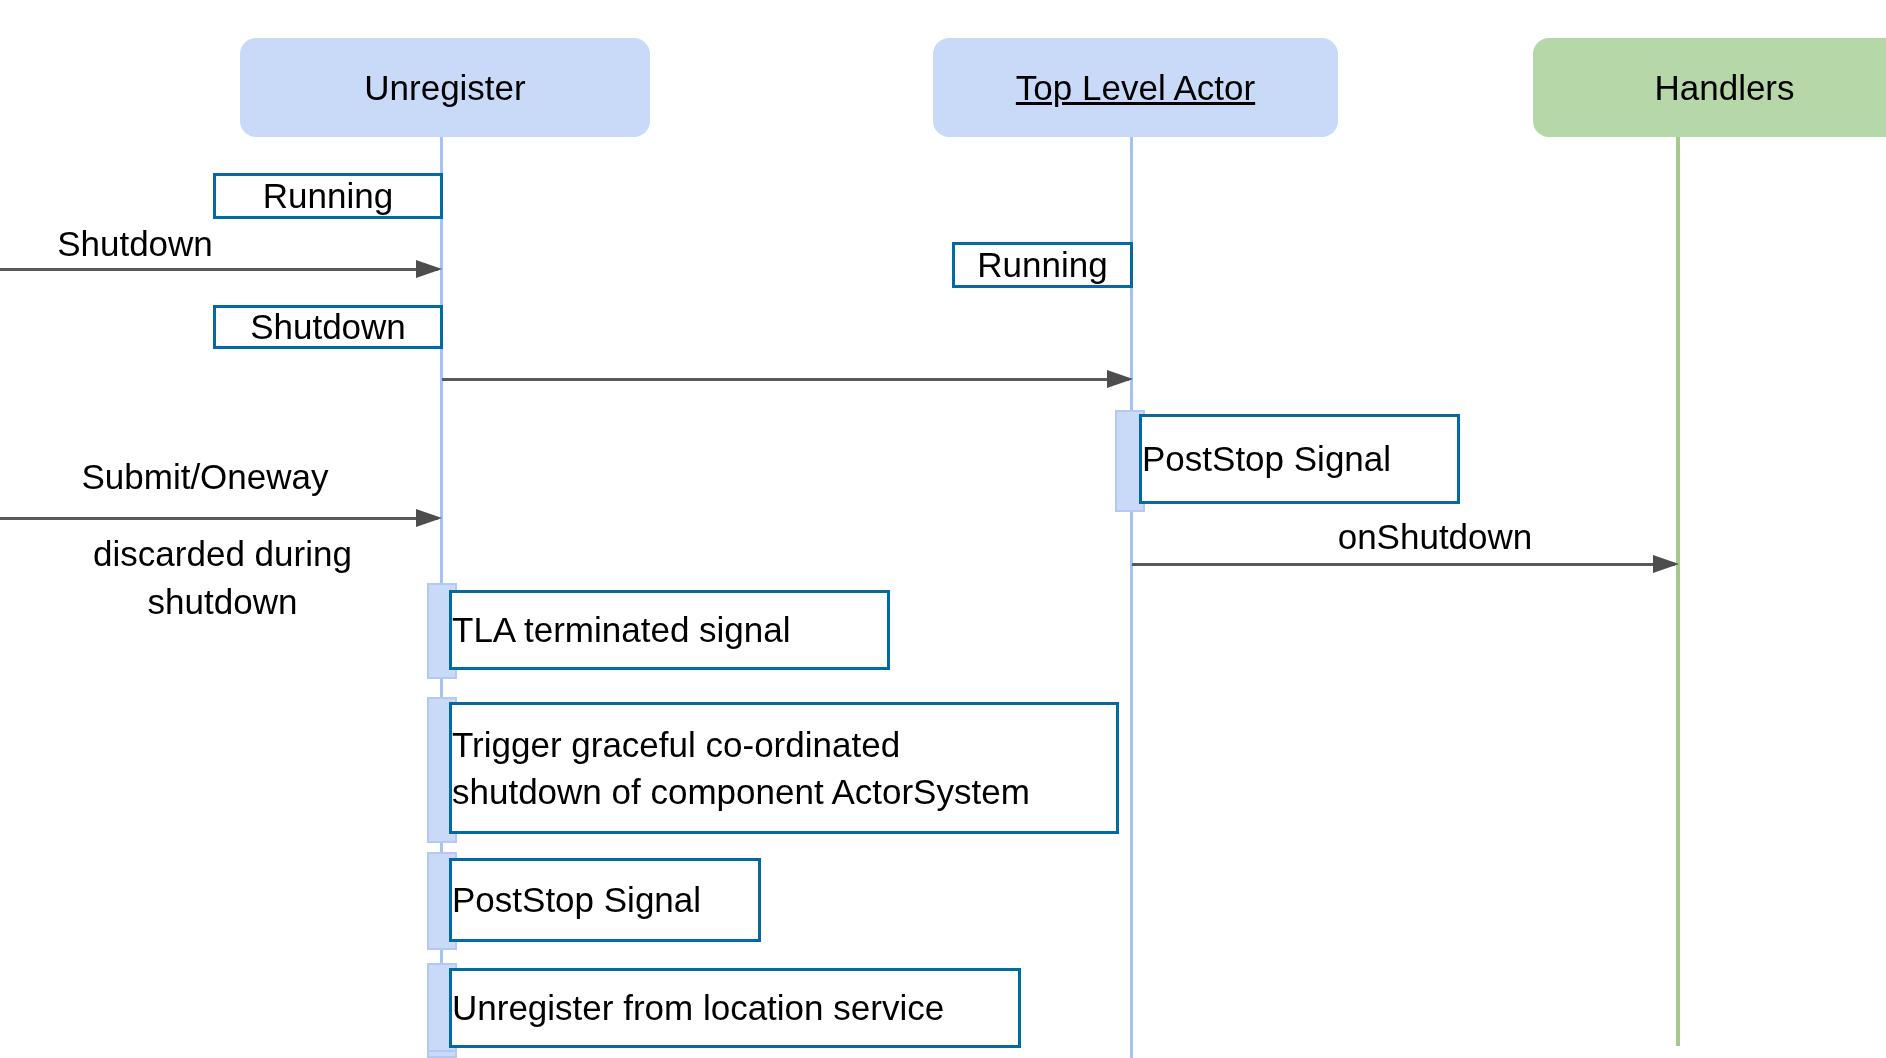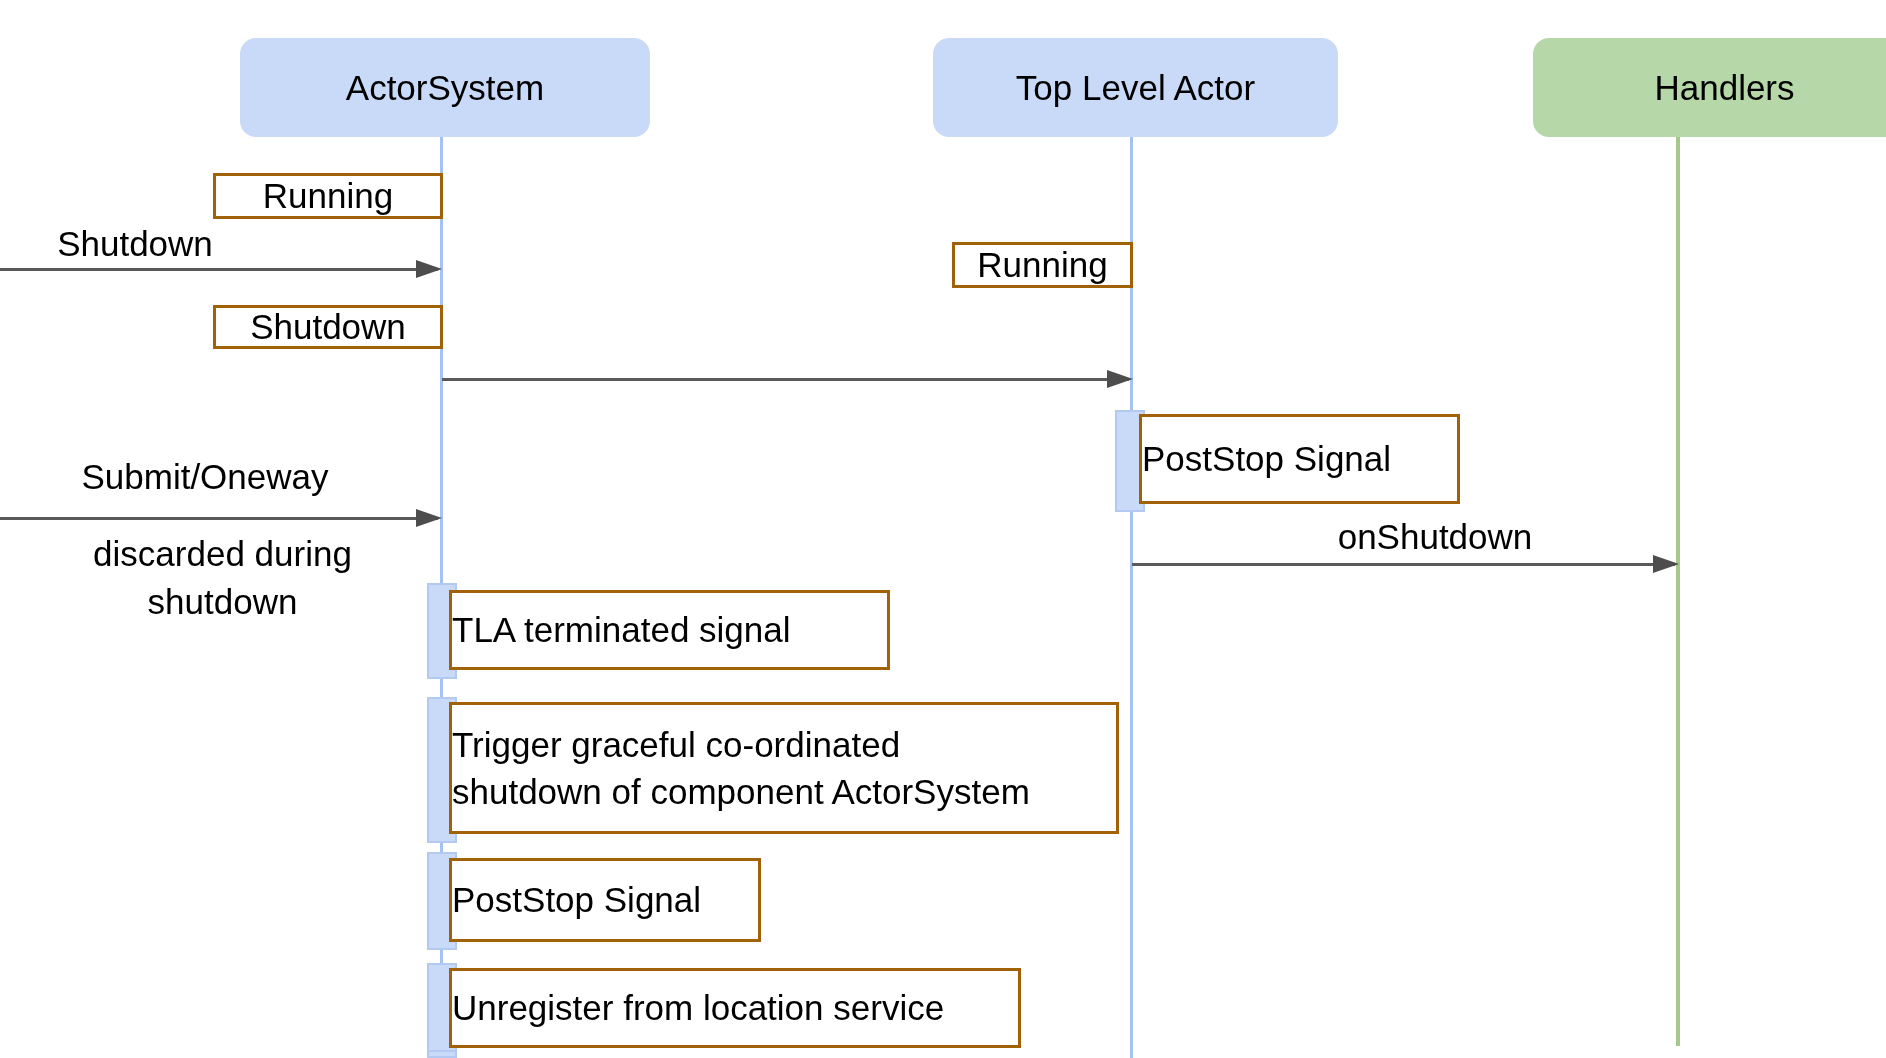--- a/index.html
+++ b/index.html
@@ -25,21 +25,21 @@
     border-radius: 16px;
     display: flex;
     align-items: center;
     justify-content: center;
     font-size: 35px;
     z-index: 3;
   }
   .actor.blue  { background: #c9daf8; }
   .actor.green { background: #b6d7a8; }
   #actor-supervisor { left: 240px;  width: 410px; }
-  #actor-tla        { left: 933px;  width: 405px; }
+  #actor-tla        { left: 933px;  width: 405px; text-decoration: underline; }
   #actor-handlers   { left: 1493px; width: 383px; margin-left: 40px; }
 
   
   .lifeline { position: absolute; z-index: 1; }
   #lifeline-supervisor { left: 440px;  top: 137px; width: 3px; height: 921px; background: #a4c2f4; }
   #lifeline-tla        { left: 1130px; top: 137px; width: 3px; height: 921px; background: #a4c2f4; }
   #lifeline-handlers   { left: 1676px; top: 137px; width: 4px; height: 909px; background: #a5c98b; }
 
   
   .activation {
@@ -54,21 +54,21 @@
   #act-tla-terminated  { left: 427px;  top: 583px; height: 96px;  }
   #act-trigger         { left: 427px;  top: 697px; height: 146px; }
   #act-sup-poststop    { left: 427px;  top: 852px; height: 98px;  }
   #act-unregister      { left: 427px;  top: 963px; height: 92px;  }
   #act-bottom-partial  { left: 427px;  top: 1050px; height: 8px;  }
 
   
   .state {
     position: absolute;
     background: #ffffff;
-    border: 3px solid #a16207;
+    border: 3px solid #0369a1;
     box-sizing: border-box;
     display: flex;
     align-items: center;
     font-size: 35px;
     z-index: 4;
     white-space: pre-line;
   }
   .state.center { justify-content: center; }
   .state.padded { }
   #state-sup-running    { left: 213px;  top: 173px; width: 230px; height: 46px; }
@@ -115,21 +115,21 @@
   #label-submit     { left: 0px;     top: 457px; width: 410px; }
   #label-discarded  { left: 0px;     top: 530px; width: 445px; line-height: 48px; }
   #label-onshutdown { left: 1150px;  top: 517px; width: 570px; }
 </style>
 </head>
 <body>
 
 <div id="stage">
 
   <div class="actor blue" id="actor-supervisor">
-    <span>ActorSystem</span>
+    <span>Unregister</span>
   </div>
   <div class="actor blue" id="actor-tla">
     <span>Top Level Actor</span>
   </div>
   <div class="actor green" id="actor-handlers">
     <span>Handlers</span>
   </div>
 
   <div class="lifeline" id="lifeline-supervisor"></div>
   <div class="lifeline" id="lifeline-tla"></div>

